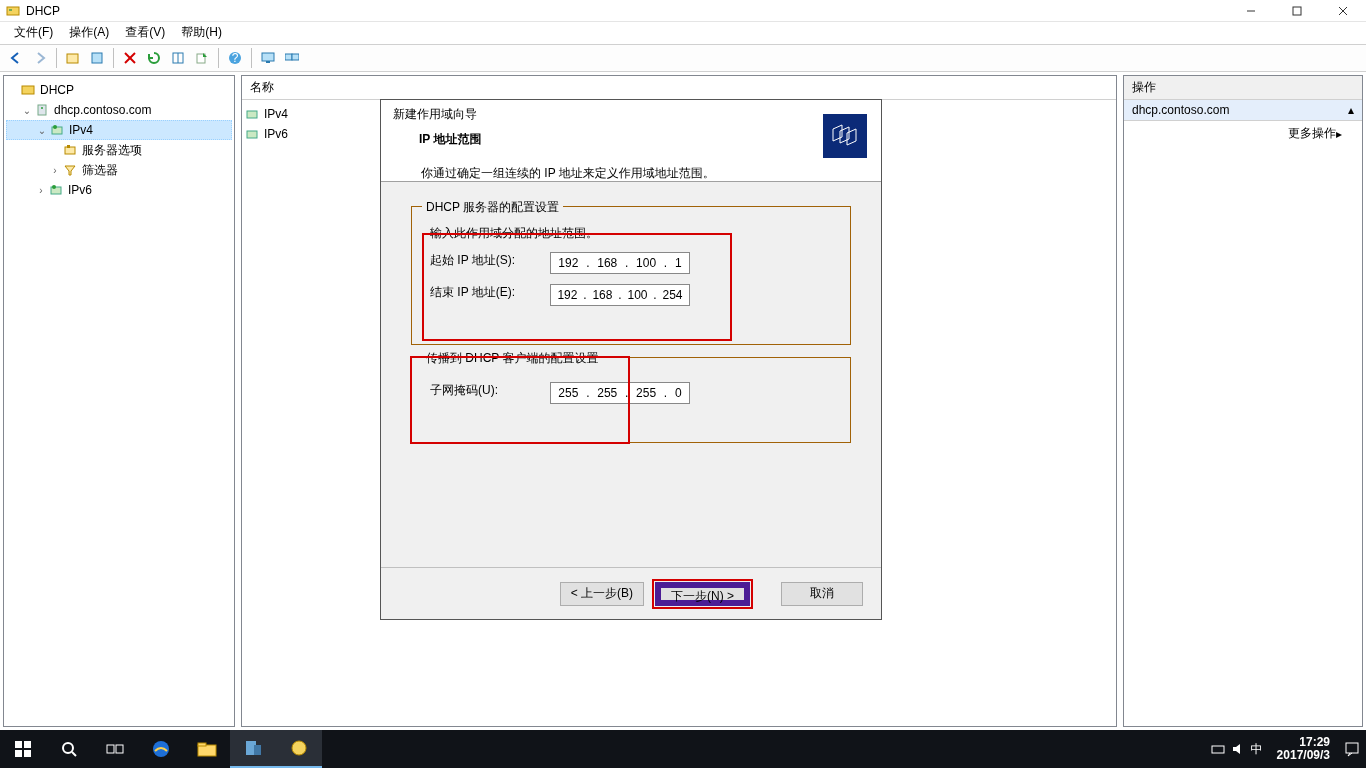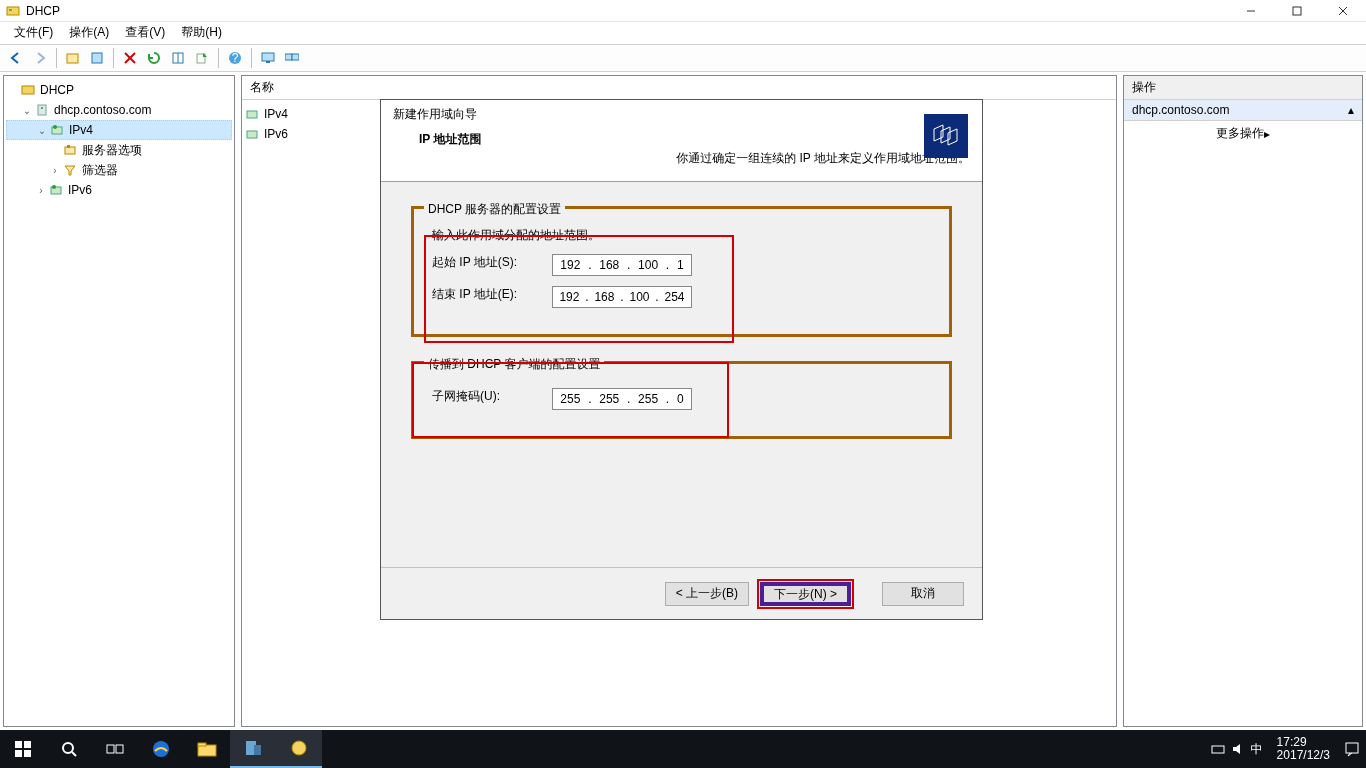--- a/index.html
+++ b/index.html
@@ -33,51 +33,51 @@
 .ticon { width: 16px; height: 16px; margin-right: 4px; display: inline-flex; align-items: center; justify-content: center; }
 .ind { display:inline-block; }
 
 
 .colhdr { border-bottom: 1px solid #d0d0d0; padding: 3px 8px; background: #fff; }
 .clist { padding: 4px 2px; }
 
 
 .ract-title { background: #f0f0f0; border-bottom: 1px solid #d0d0d0; padding: 3px 8px; }
 .ract-sub { background: #e4eefb; border-bottom: 1px solid #d0d0d0; padding: 3px 8px; display:flex; align-items:center; justify-content:space-between;}
-.ract-item { padding: 4px 20px; display:flex; align-items:center; justify-content:center;}
-
-
-.wizard { position: absolute; left: 380px; top: 99px; width: 603px; height: 521px; background: #f0f0f0; border: 1px solid #555; display:flex; flex-direction:column; }
+.ract-item { padding: 4px 20px; display:flex; align-items:center; justify-content:flex-end;}
+
+
+.wizard { position: absolute; left: 380px; top: 99px; width: 502px; height: 521px; background: #f0f0f0; border: 1px solid #555; display:flex; flex-direction:column; }
 .whdr { background: #fff; height: 82px; border-bottom: 1px solid #a0a0a0; position: relative; padding: 6px 12px; }
 .whdr .wtitle { font-size: 12px; }
 .whdr .wsub { font-weight: bold; margin-top: 8px; margin-left: 26px; }
-.whdr .wdesc { margin-left: 28px; margin-top: 2px; text-align: right; }
+.whdr .wdesc { margin-left: 28px; margin-top: 17px; }
 .whdr .wicon { position: absolute; right: 14px; top: 14px; width: 44px; height: 44px; background: #0b2a78; display:flex; align-items:center; justify-content:center; }
 .wbody { flex:1; padding: 24px 30px 10px 30px; position: relative; }
-.fieldset { border: 3px solid #a16207; padding: 14px 12px 16px 12px; margin-bottom: 24px; position: relative; }
+.fieldset { border: 1px solid #a16207; padding: 14px 12px 28px 12px; margin-bottom: 12px; position: relative; }
 .fieldset .legend { position: absolute; top: -8px; left: 10px; background: #f0f0f0; padding: 0 4px; font-size: 12px; }
 .frow { display: flex; align-items: flex-start; margin: 10px 6px; }
 .flabel { width: 120px; }
 .ipbox { border: 1px solid #888; background: #fff; height: 22px; width: 140px; display:flex; align-items:center; justify-content:space-around; font-family: Tahoma, sans-serif; padding: 0 4px;}
 .ipbox span.dot { padding: 0 1px; }
 .numbox { border: 1px solid #888; background:#fff; height:22px; width: 60px; text-align:right; padding: 2px 4px; }
 .spin { width: 16px; height: 22px; border:1px solid #888; border-left:none; display:flex; flex-direction:column; }
 .spin div { flex:1; display:flex; align-items:center; justify-content:center; font-size:7px; background:#e9e9e9;}
 .redbox { border: 2px solid #d40000; position:absolute; pointer-events:none; }
 .wfoot { height: 52px; border-top: 1px solid #c0c0c0; display:flex; align-items:center; justify-content:flex-end; padding: 0 18px; gap: 8px; }
 .btn { min-width: 82px; height: 24px; background: #e1e1e1; border: 1px solid #adadad; padding: 0 10px; }
-.btn.default { border: 4px solid #4c1d95; }
+.btn.default { border: 6px solid #4c1d95; }
 .redbtn { border: 2px solid #d40000; padding:1px; display:inline-block;}
 
 
 .taskbar { position: absolute; left:0; right:0; bottom:0; height: 38px; background: #101318; display:flex; align-items:center; color:#fff; }
 .tb-item { width: 46px; height: 38px; display:flex; align-items:center; justify-content:center; }
 .tb-item.active { border-bottom: 2px solid #76b9ed; background:#2a2f37;}
 .tray { margin-left:auto; display:flex; align-items:center; padding-right:6px; gap:6px; font-size:11px; color:#fff;}
-.tray .clock { text-align:left; line-height:13px; font-size:11px; padding: 0 8px;}
+.tray .clock { text-align:right; line-height:13px; font-size:11px; padding: 0 8px; font-weight: bold;}
 
 svg { display:block; }
 </style>
 </head>
 <body>
 
 <div class="titlebar">
   <span class="app-icon">
     <svg width="14" height="14">
         <rect x="1" y="3" width="12" height="8" fill="#f4d35e" stroke="#b88a00"></rect>
@@ -408,21 +408,21 @@
         </svg>
       </span>
     <span>
         <svg width="14" height="14">
           <path d="M2 5 L5 5 L9 2 L9 12 L5 9 L2 9 Z" fill="#fff"></path>
         </svg>
       </span>
     <span>中</span>
     <div class="clock">
       <div>17:29</div>
-      <div>2017/12/3</div>
+      <div>2017/09/3</div>
     </div>
     <span>
         <svg width="16" height="16">
           <rect x="2" y="2" width="12" height="10" fill="none" stroke="#fff"></rect>
           <path d="M6 12 L4 15 L8 12" fill="none" stroke="#fff"></path>
         </svg>
       </span>
   </div>
 </div>
 

